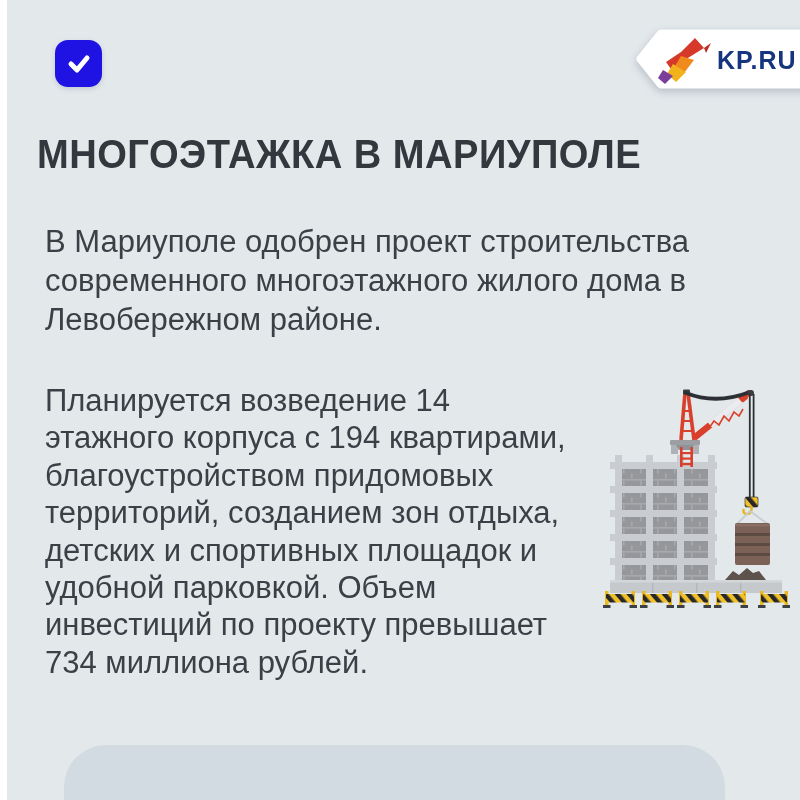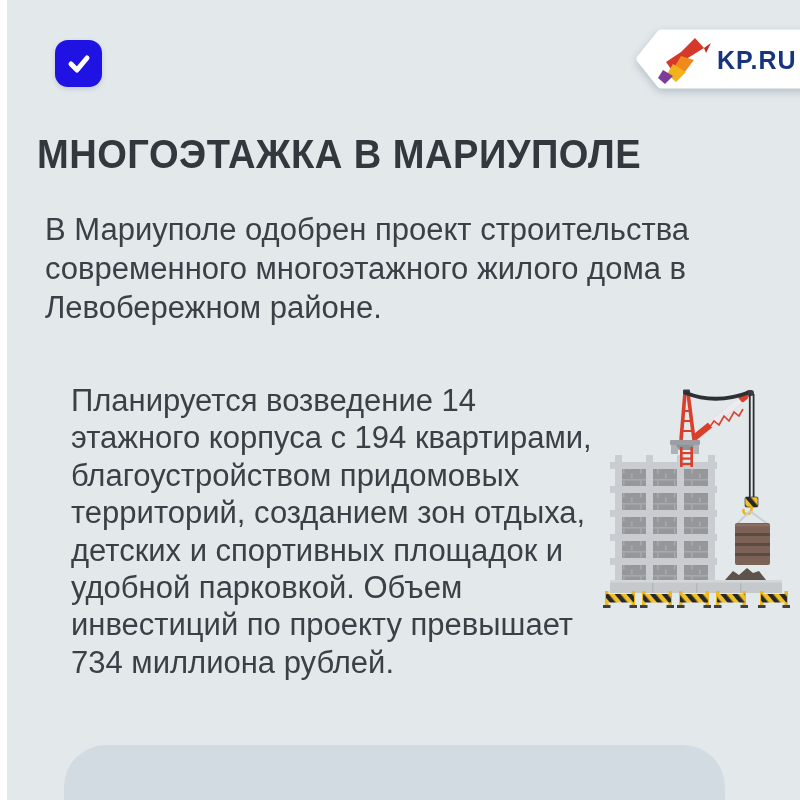--- a/index.html
+++ b/index.html
@@ -31,25 +31,25 @@
     font-size:41px;font-weight:bold;line-height:1.05;
     color:#33383e;letter-spacing:.5px;white-space:nowrap;
     transform:scaleX(.93);transform-origin:left top;
   }
   
   .lead,.body-text{
     position:absolute;margin:0;
     color:#3b4047;white-space:pre-line;
   }
   .lead{
-    left:38px;top:210px;width:720px;
+    left:38px;top:222px;width:720px;
     font-size:31px;line-height:39px;
   }
   .body-text{
-    left:64px;top:382px;width:560px;
+    left:38px;top:382px;width:560px;
     font-size:31px;line-height:37.4px;
   }
   
   .illustration{
     position:absolute;left:595px;top:383px;width:195px;height:230px;
   }
   .illustration svg{display:block;width:100%;height:100%;}
   
   .next-card{
     position:absolute;left:57px;top:745px;width:661px;height:60px;

